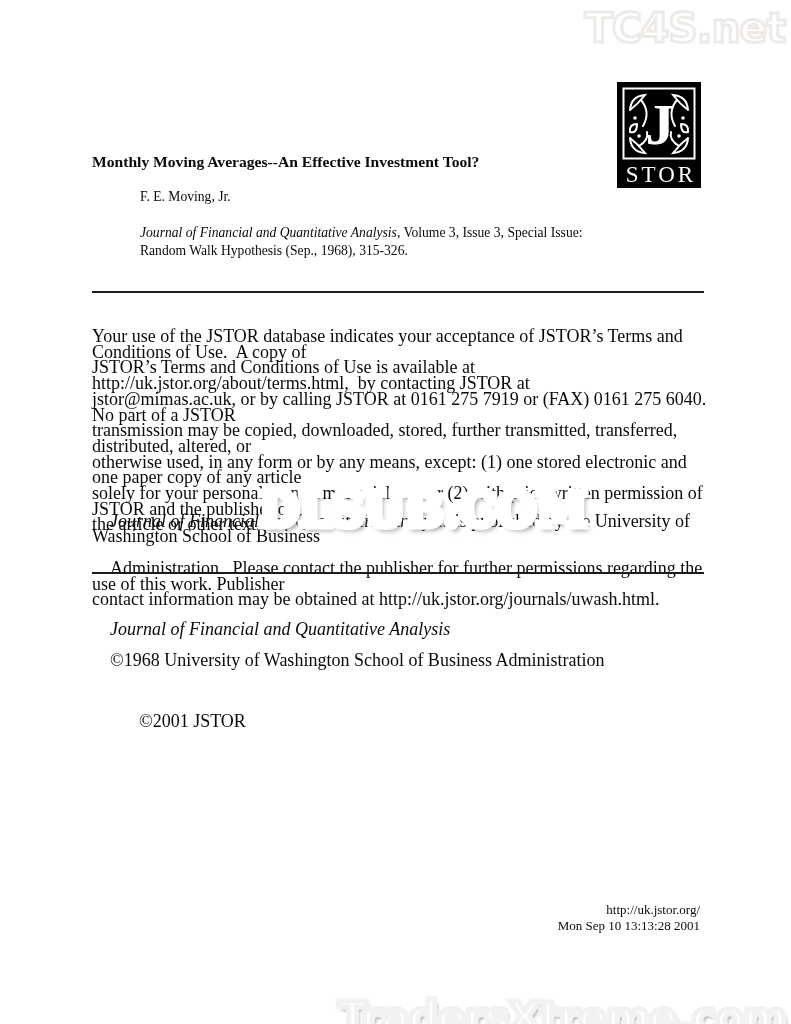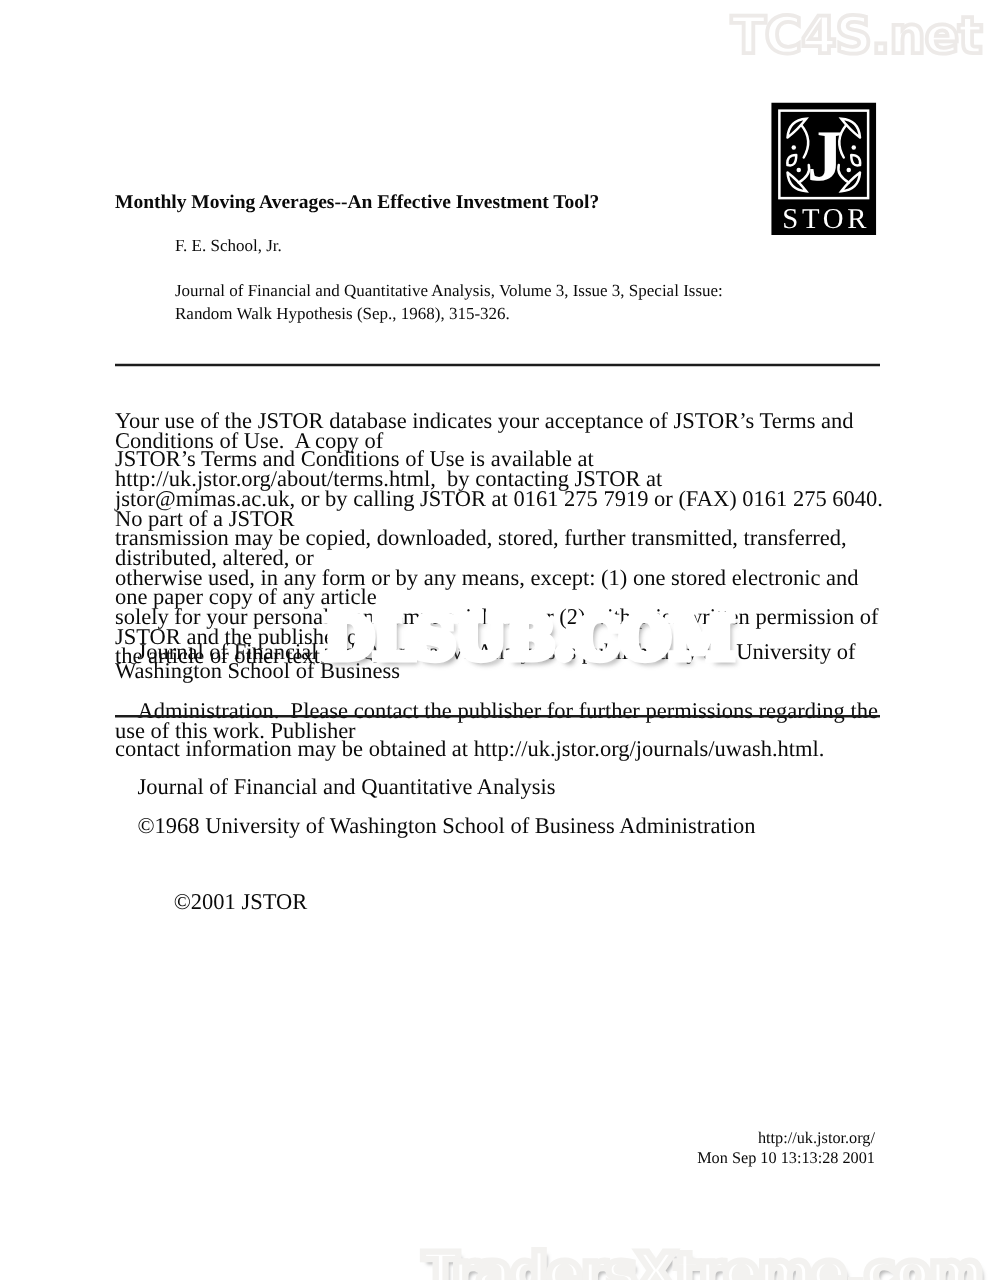--- a/index.html
+++ b/index.html
@@ -10,21 +10,21 @@
     overflow:hidden;
     font-family:"Liberation Serif", serif;
     color:#0a0a0a;
   }
 
   
   .abs { position:absolute; }
   .doc { font-size:18px; line-height:15.7px; white-space:pre-wrap; }
   .title { font-size:15.6px; font-weight:bold; }
   .cite { font-size:13.6px; line-height:18px; }
-  .ital { }
+  .ital { font-style:italic; }
   .rule { position:absolute; height:2px; background:#1c1c1c; }
 
   
   .wm { position:absolute; z-index:5; white-space:nowrap; }
   .wm::before {
     content:attr(data-text);
     position:absolute; left:0; top:0;
     z-index:-1;
     color:#ffffff;
   }
@@ -105,21 +105,21 @@
         <circle cx="22" cy="54" r="1.8"></circle>
         <circle cx="62" cy="54" r="1.8"></circle>
       </g>
       <text x="43" y="62" text-anchor="middle" fill="#ffffff" font-family="Liberation Serif, serif" font-size="58" font-weight="bold">J</text>
       <text x="44" y="100" text-anchor="middle" fill="#ffffff" font-family="Liberation Serif, serif" font-size="23" letter-spacing="3">STOR</text>
     </svg>
   </div>
 
   <div class="abs title" style="left:92px; top:153px;">Monthly Moving Averages--An Effective Investment Tool?</div>
 
-  <div class="abs cite" style="left:140px; top:188px;">F. E. School, Jr.</div>
+  <div class="abs cite" style="left:140px; top:188px;">F. E. Moving, Jr.</div>
 
   <div class="abs cite" style="left:140px; top:224px; width:540px;">
     <span class="ital">Journal of Financial and Quantitative Analysis</span><span>, Volume 3, Issue 3, Special Issue:</span><br>
     <span>Random Walk Hypothesis (Sep., 1968), 315-326.</span>
   </div>
 
   <div class="rule" style="left:92px; top:291px; width:612px;"></div>
 
   <div class="abs doc" style="left:92px; top:329px; width:625px;">Your use of the JSTOR database indicates your acceptance of JSTOR’s Terms and Conditions of Use.  A copy of
 JSTOR’s Terms and Conditions of Use is available at http://uk.jstor.org/about/terms.html,  by contacting JSTOR at

